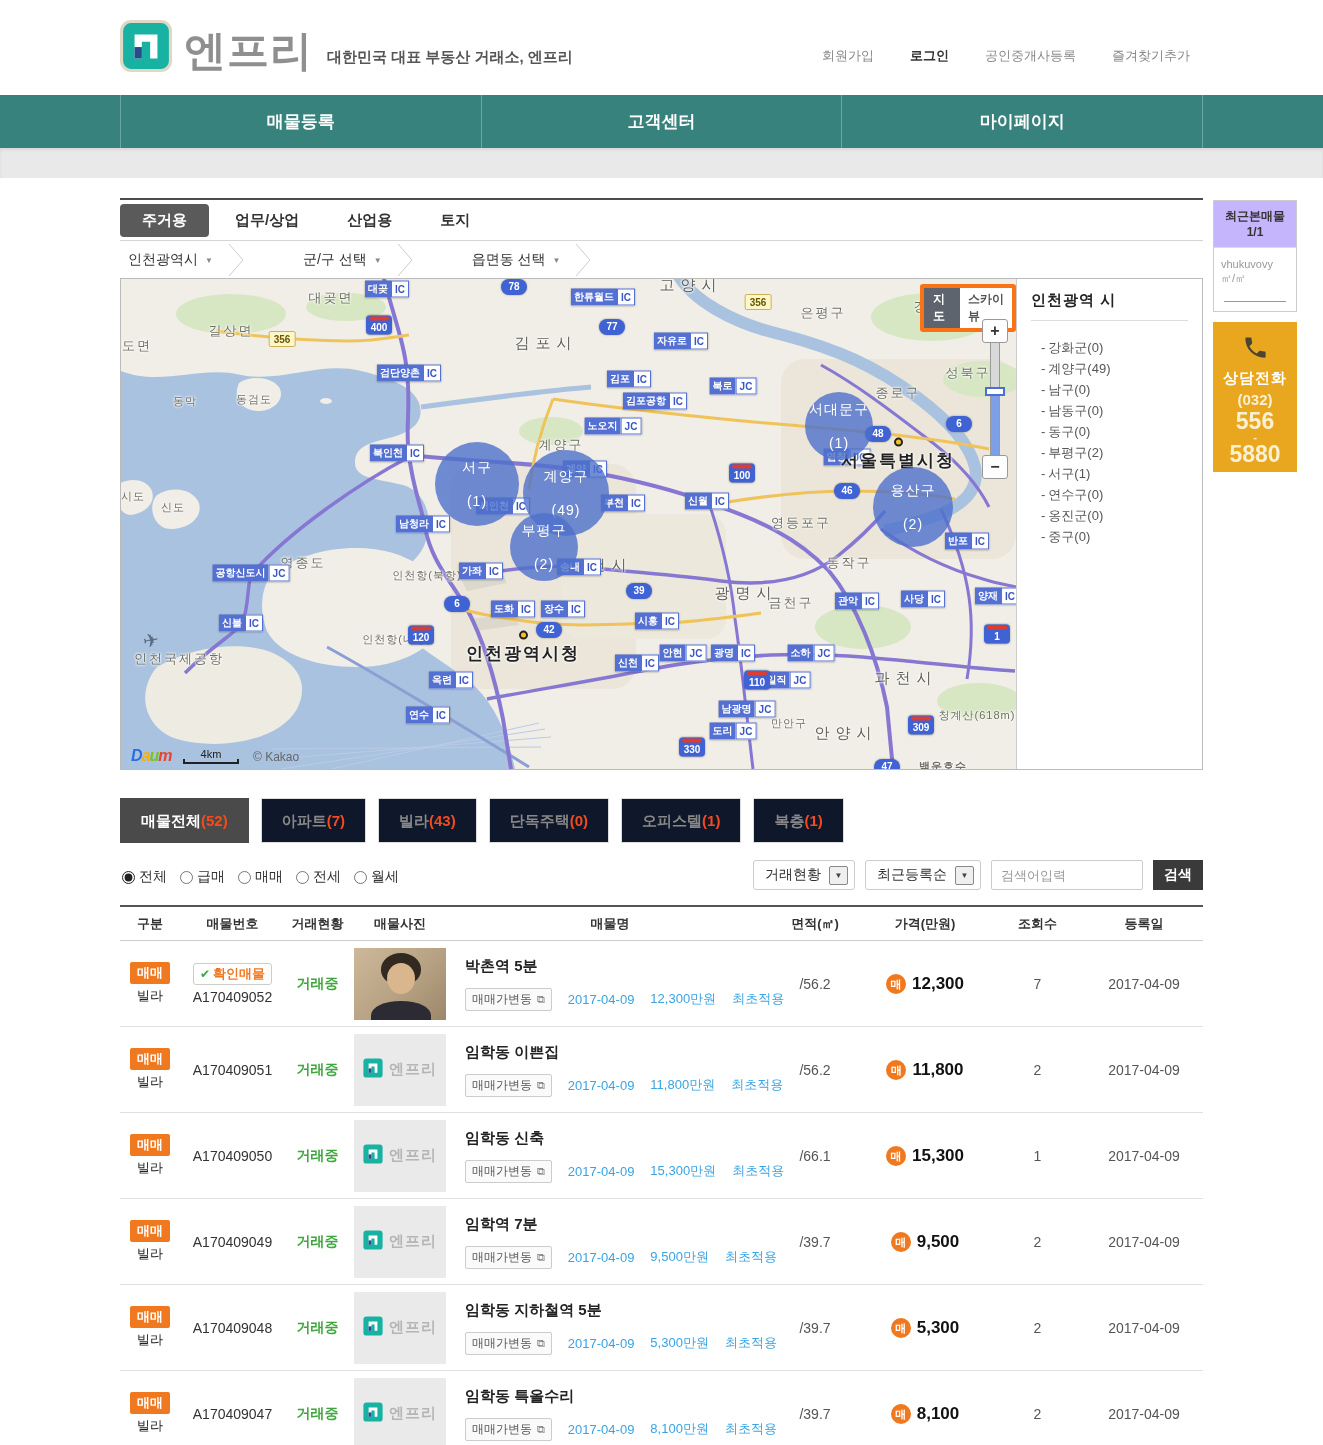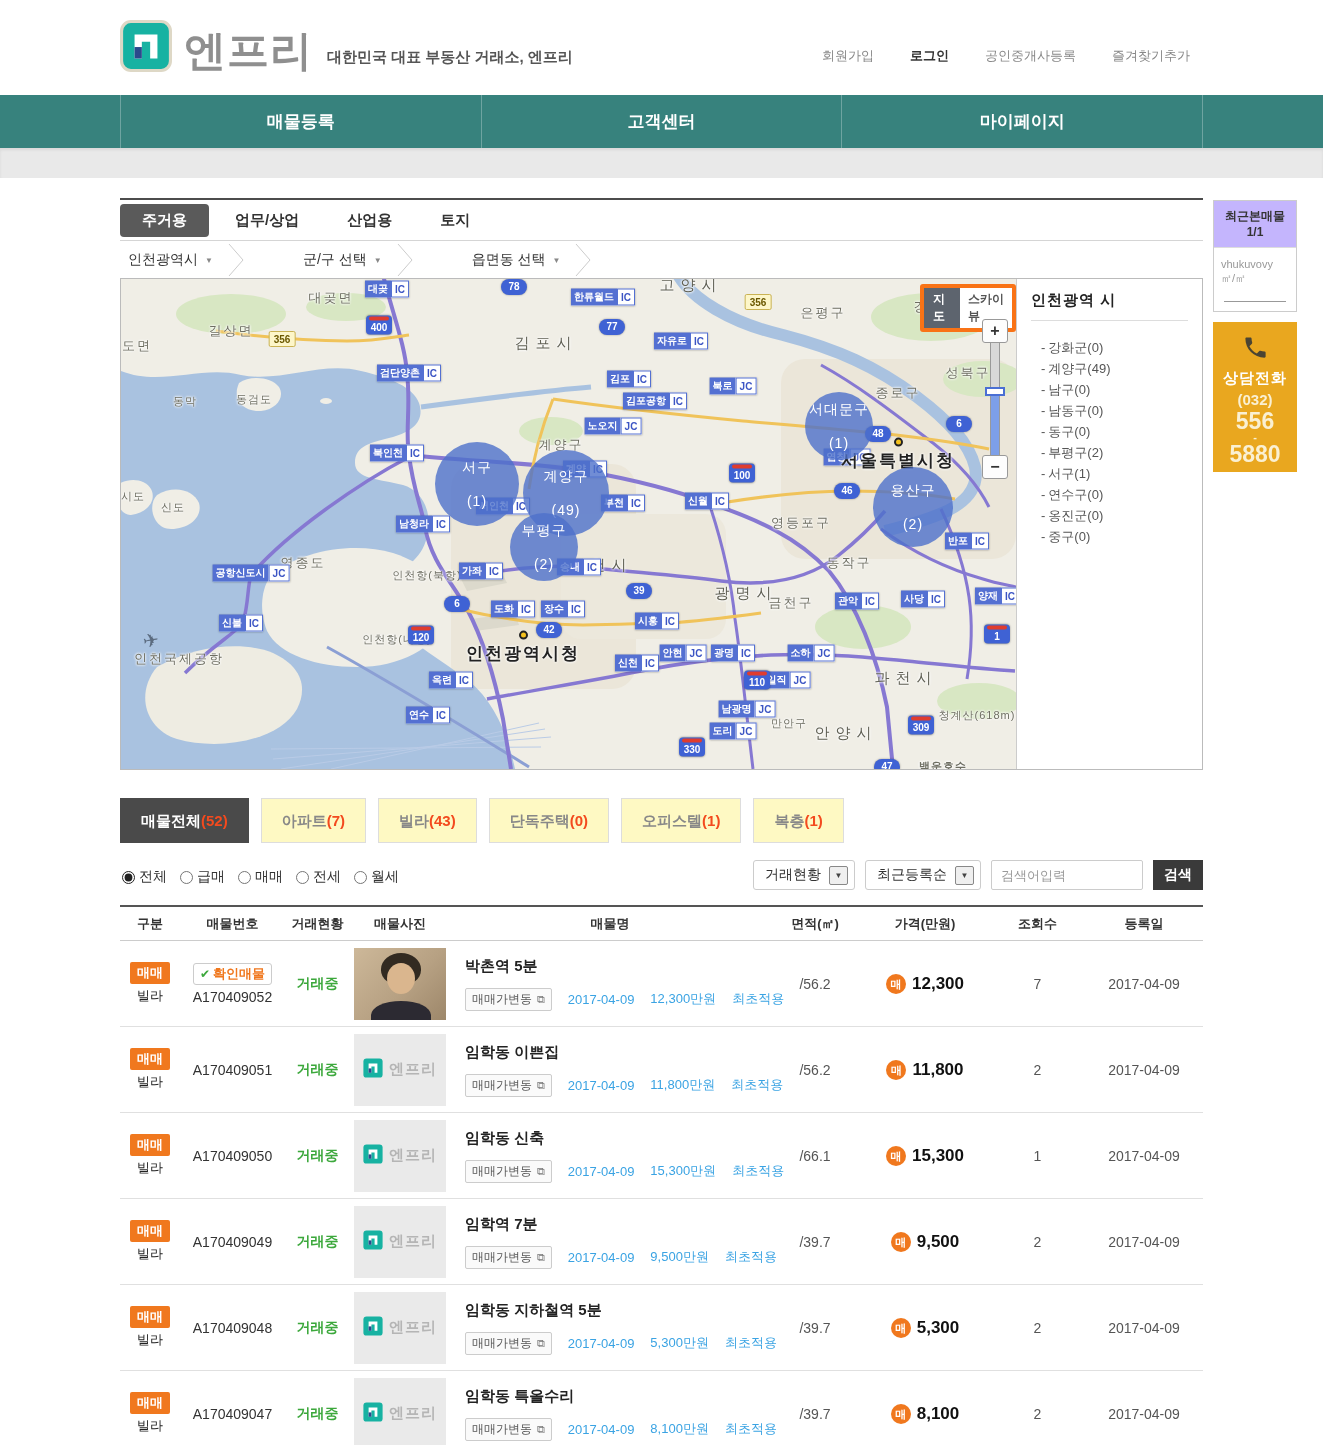--- a/index.html
+++ b/index.html
@@ -83,21 +83,21 @@
   .phone-box{position:absolute;left:1213px;top:322px;width:84px;height:150px;background:#e9a71f;text-align:center;padding-top:12px;cursor:pointer;}
   .phone-label{font-size:15px;font-weight:bold;color:#fff;margin-top:4px;letter-spacing:1px;}
   .phone-num{color:#faf0d2;font-weight:bold;margin-top:3px;}
   .pn1{font-size:15px;line-height:18px;}
   .pn2{font-size:23px;line-height:24px;}
   .pndash{font-size:11px;line-height:9px;}
   .pn3{font-size:23px;line-height:24px;}
 
   
   .filters{position:absolute;left:120px;top:798px;display:flex;gap:12px;}
-  .filter-btn{height:45px;padding:0 20px;background:#fef9c3;border:1px solid #ddd;color:#888;font-size:15px;font-weight:bold;line-height:43px;cursor:pointer;white-space:nowrap;}
+  .filter-btn{height:45px;padding:0 20px;background:#0f172a;border:1px solid #ddd;color:#888;font-size:15px;font-weight:bold;line-height:43px;cursor:pointer;white-space:nowrap;}
   .filter-btn .cnt{color:#f34a1e;}
   .filter-btn.active{background:#4a4a4a;border-color:#4a4a4a;color:#fff;}
 
   
   .search-row{position:absolute;left:120px;top:860px;width:1083px;height:34px;}
   .radios{position:absolute;left:2px;top:8px;display:flex;gap:13px;font-size:14px;color:#333;}
   .radio{display:flex;align-items:center;gap:4px;cursor:pointer;}
   .radio input{margin:0;accent-color:#222;}
   .search-right{position:absolute;right:0;top:0;display:flex;gap:10px;align-items:center;}
   .sel{height:30px;border:1px solid #ccc;border-radius:3px;background:#fff;display:flex;align-items:center;gap:8px;padding:0 6px 0 11px;font-size:14px;color:#333;cursor:pointer;}
@@ -520,20 +520,30 @@
       </div>
       <div class="zoom-ctrl">
         <div class="zbtn">+</div>
         <div class="ztrack">
           <div class="ztop"></div>
           <div class="zhandle"></div>
           <div class="zbot"></div>
         </div>
         <div class="zbtn">−</div>
       </div>
+      <div class="attrib">
+        <div class="daum">
+          
+        <span style="color: rgb(42, 109, 224);">D</span><span style="color: rgb(245, 176, 12);">a</span><span style="color: rgb(124, 195, 30);">u</span><span style="color: rgb(232, 67, 44);">m</span></div>
+        <div class="scalebar">
+          <div class="sctext">4km</div>
+          <div class="scline"></div>
+        </div>
+        <div class="mcopy">© Kakao</div>
+      </div>
     </div>
 
     <div class="region-panel">
       <div class="region-title">인천광역 시</div>
       <div class="region-list">
 
       <div class="r-item"><span class="bullet">-</span><span>강화군(0)</span></div>
           <div class="r-item"><span class="bullet">-</span><span>계양구(49)</span></div>
           <div class="r-item"><span class="bullet">-</span><span>남구(0)</span></div>
           <div class="r-item"><span class="bullet">-</span><span>남동구(0)</span></div>

